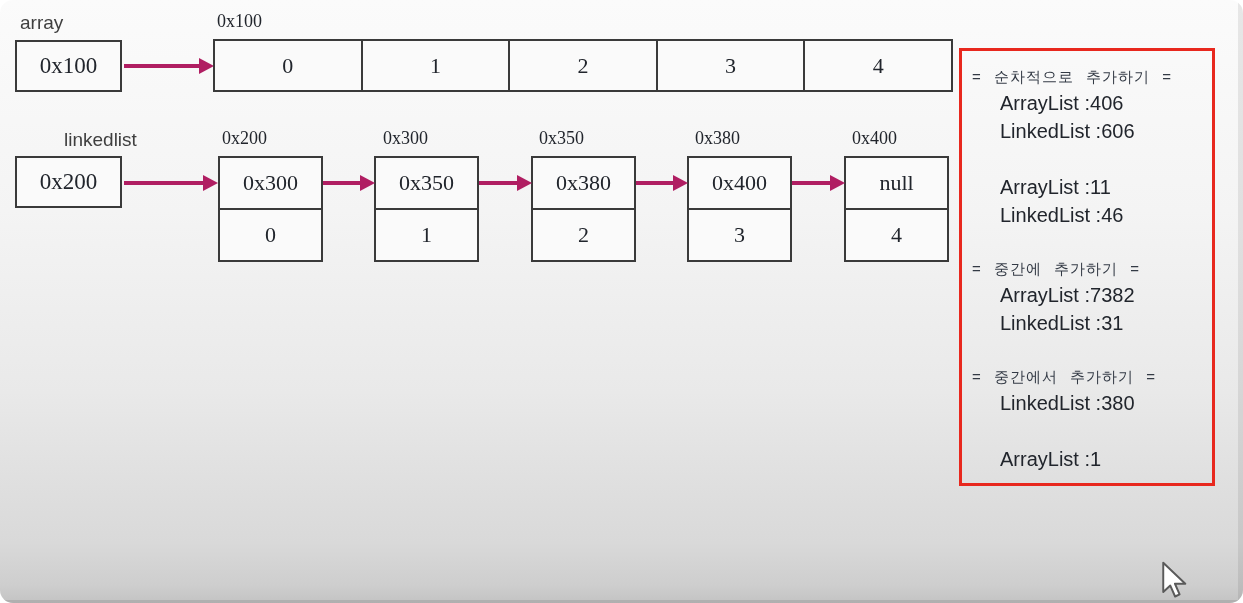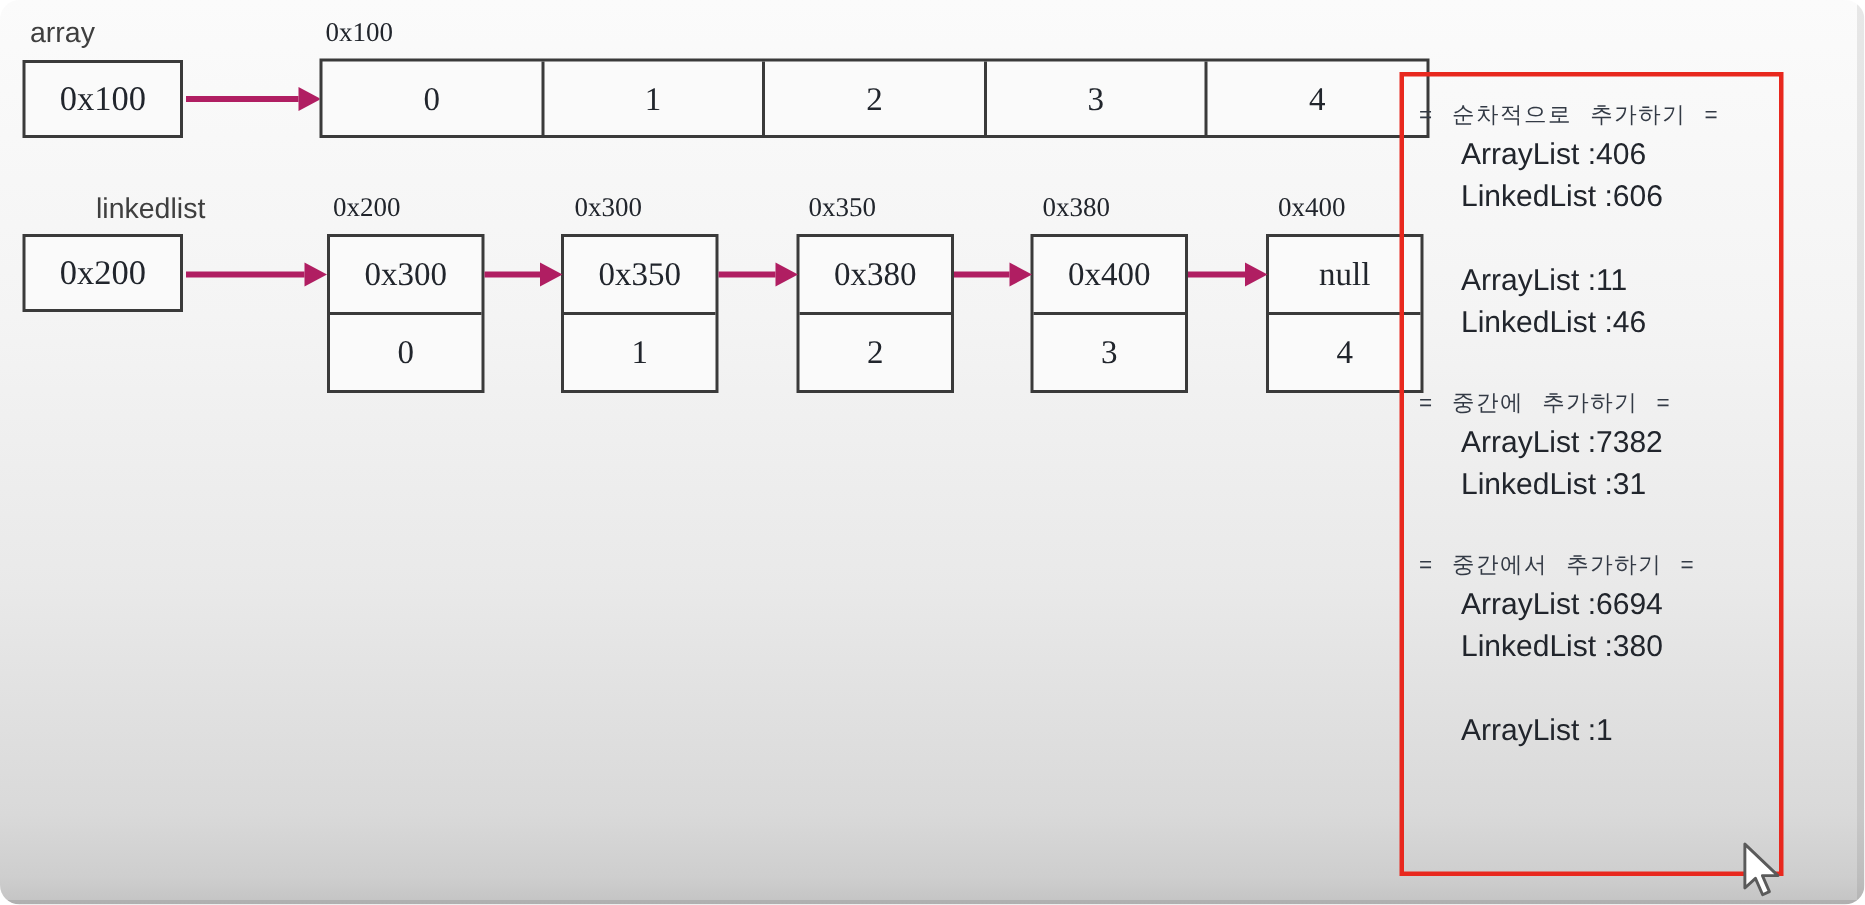--- a/index.html
+++ b/index.html
@@ -44,21 +44,21 @@
   .node-value{
     height:50px;display:flex;align-items:center;justify-content:center;font-size:22px;
   }
   .arrow{height:16px;display:flex;align-items:center;}
   .arrow .shaft{flex:1;height:4px;background:var(--arrow);}
   .arrow .head{
     width:0;height:0;border-left:15px solid var(--arrow);
     border-top:8px solid transparent;border-bottom:8px solid transparent;
   }
   .panel{
-    left:933px;top:48px;width:256px;height:536px;box-sizing:border-box;
+    left:959px;top:48px;width:256px;height:438px;box-sizing:border-box;
     border:3px solid var(--panel-border);
     padding:14px 6px 0 10px;
   }
   .group{margin-bottom:28px;}
   .group-title{
     font-size:15px;line-height:24px;color:#333a45;
     letter-spacing:1px;word-spacing:7px;white-space:nowrap;
   }
   .group-line{
     font-family:Liberation Sans, sans-serif;
@@ -158,21 +158,20 @@
       <div class="group-line">ArrayList :11</div>
       <div class="group-line">LinkedList :46</div>
     </div>
     <div class="group">
       <div class="group-title">= 중간에 추가하기 =</div>
       <div class="group-line">ArrayList :7382</div>
       <div class="group-line">LinkedList :31</div>
     </div>
     <div class="group">
       <div class="group-title">= 중간에서 추가하기 =</div>
-      <div class="group-line">ArrayList :6694</div>
       <div class="group-line">LinkedList :380</div>
     </div>
     <div class="group">
       <div class="group-line">ArrayList :1</div>
     </div>
   </div>
 
   <svg class="abs" style="left:1161px;top:561px;" width="27" height="38" viewBox="0 0 18 25">
     <polygon points="1.5,1 1.5,20.5 6.2,16.2 9.4,23.5 12.4,22.1 9.3,15 16.2,15" fill="#ffffff" stroke="#5a5a5a" stroke-width="1.3" stroke-linejoin="round"></polygon>
   </svg>

